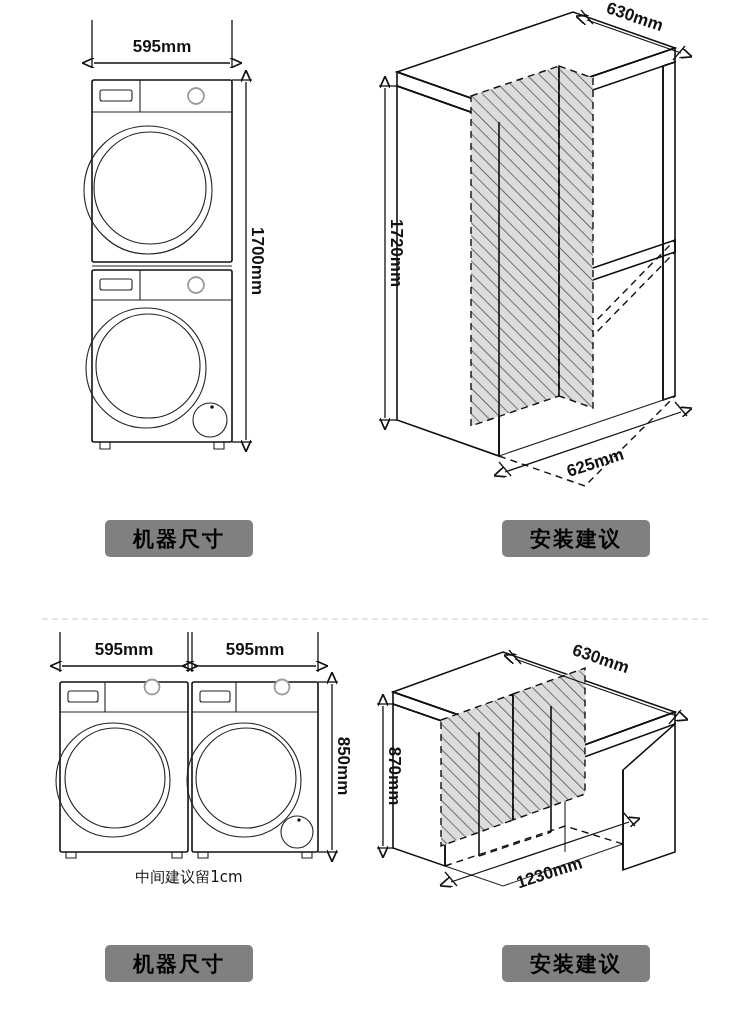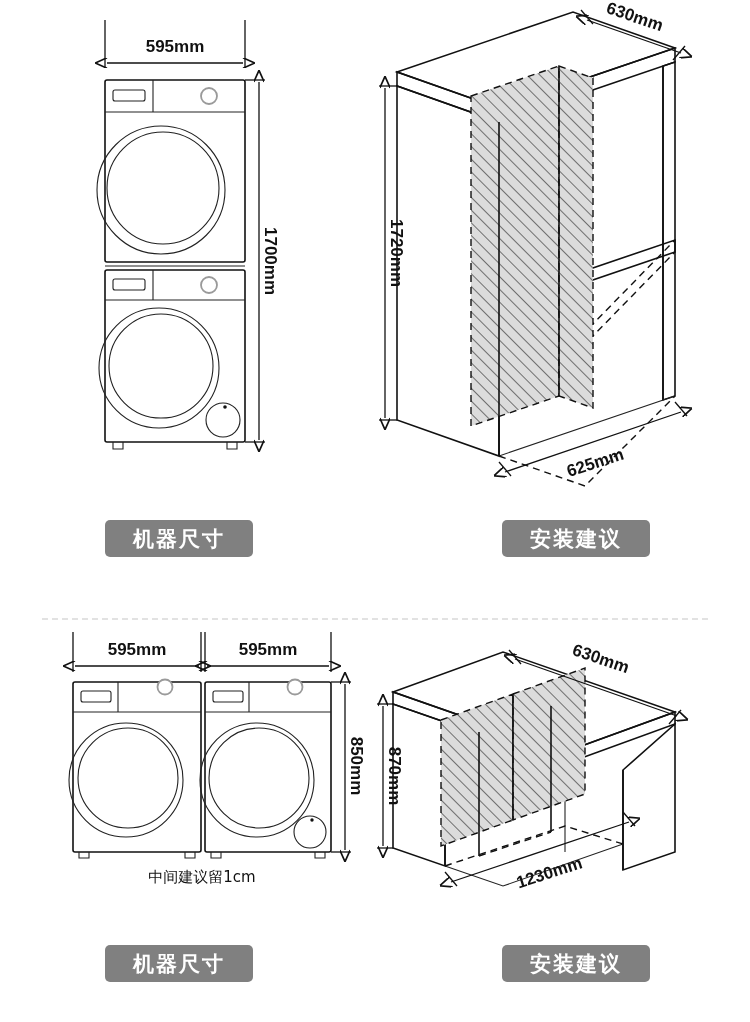--- a/index.html
+++ b/index.html
@@ -21,21 +21,21 @@
   #section-bottom { top: 620px; height: 402px; }
 
   .diagram-row {
     position: relative;
     width: 750px;
   }
   .panel {
     position: absolute;
     top: 0;
   }
-  .panel-left  { left: 13px;   width: 375px; }
+  .panel-left  { left: 0;   width: 375px; }
   .panel-right { left: 375px; width: 375px; }
 
   svg { display: block; overflow: visible; }
 
   .divider {
     position: absolute;
     left: 42px; top: 618px;
     width: 666px; height: 0;
     border-top: 2px dashed #e2e2e2;
   }
@@ -46,21 +46,21 @@
     left: 0; width: 750px;
     display: block;
   }
   .chip {
     position: absolute;
     display: flex;
     align-items: center;
     justify-content: center;
     background: #808080;
     border-radius: 5px;
-    color: #ffffff;
+    color: #000000;
     font-family: "DejaVu Sans", "Liberation Sans", sans-serif;
     font-size: 21px;
     font-weight: 700;
     letter-spacing: 2px;
     height: 37px;
     width: 148px;
   }
   .chip-left  { left: 105px; }
   .chip-right { left: 494px; margin-left: 8px; }
 

